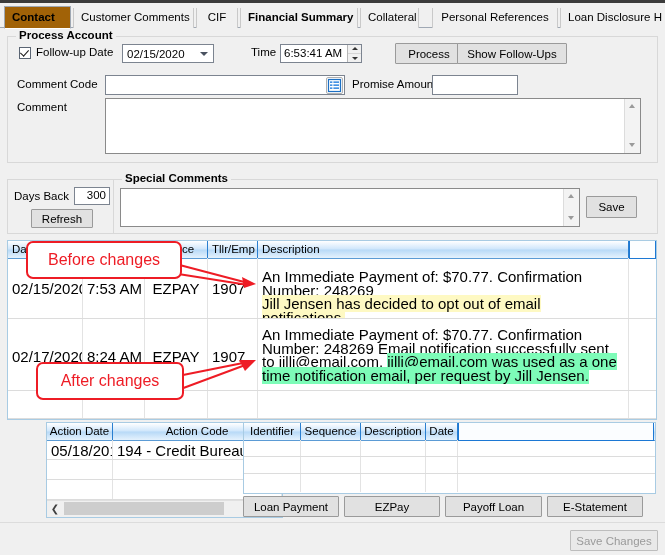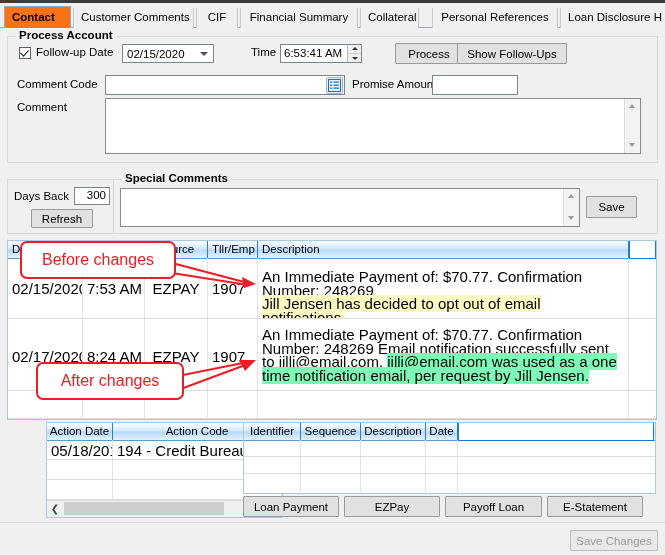--- a/index.html
+++ b/index.html
@@ -26,21 +26,21 @@
   }
   .tab{
     position:absolute;top:2px;height:20px;line-height:19px;
     padding:0 7px;box-sizing:border-box;
     font-size:11.5px;color:#000;white-space:nowrap;
     border-left:1px solid #c9c9c9;border-right:1px solid #c9c9c9;
     background:#f0f0f0;
   }
   .tab.active{
     top:0;height:23px;line-height:21px;font-weight:bold;
-    background:#f97316;
+    background:#a16207;
     border:1px solid #9fa8b4;border-bottom:1px solid #ffffff;
     z-index:5;
   }
 
   
   .group{
     position:absolute;border:1px solid #d8d8d8;background:#f0f0f0;
   }
   .group > .gtitle{
     position:absolute;top:-8px;left:8px;background:#f0f0f0;
@@ -174,21 +174,21 @@
 
     <div class="tab active" style="left:4px;width:67px;">
       <span>Contact</span>
     </div>
     <div class="tab" style="left:73px;width:121px;">
       <span>Customer Comments</span>
     </div>
     <div class="tab" style="left:196px;width:42px;text-align:center;">
       <span>CIF</span>
     </div>
-    <div class="tab" style="left:240px;width:118px;text-align:center;">
+    <div class="tab" style="left:240px;width:118px;text-align:center;font-weight:bold;">
       <span>Financial Summary</span>
     </div>
     <div class="tab" style="left:360px;width:59px;text-align:center;">
       <span>Collateral</span>
     </div>
     <div class="tab" style="left:432px;width:126px;text-align:center;">
       <span>Personal References</span>
     </div>
     <div class="tab" style="left:560px;width:112px;">
       <span>Loan Disclosure H</span>
@@ -397,21 +397,21 @@
   <div class="btn disabled" style="left:570px;top:527px;width:88px;height:21px;">
     <span>Save Changes</span>
   </div>
 
   <div class="callout" style="left:20px;top:238px;width:430px;height:50px;">
     <svg width="430" height="50" aria-hidden="true">
       <path d="M152,22 L228,42" stroke="#ee1c25" stroke-width="2" fill="none"></path>
       <path d="M152,32 L228,44" stroke="#ee1c25" stroke-width="2" fill="none"></path>
       <path d="M236,43 L222,36 L224,47 Z" fill="#ee1c25"></path>
     </svg>
-    <div class="bubble" style="left:0;top:0px;width:152px;height:34px;">
+    <div class="bubble" style="left:6px;top:0px;width:152px;height:34px;">
       <span>Before changes</span>
     </div>
   </div>
 
   <div class="callout" style="left:30px;top:355px;width:400px;height:60px;">
     <svg width="400" height="60" aria-hidden="true">
       <path d="M148,18 L218,4" stroke="#ee1c25" stroke-width="2" fill="none"></path>
       <path d="M148,32 L218,6" stroke="#ee1c25" stroke-width="2" fill="none"></path>
       <path d="M226,2 L209,2 L215,13 Z" fill="#ee1c25"></path>
     </svg>

